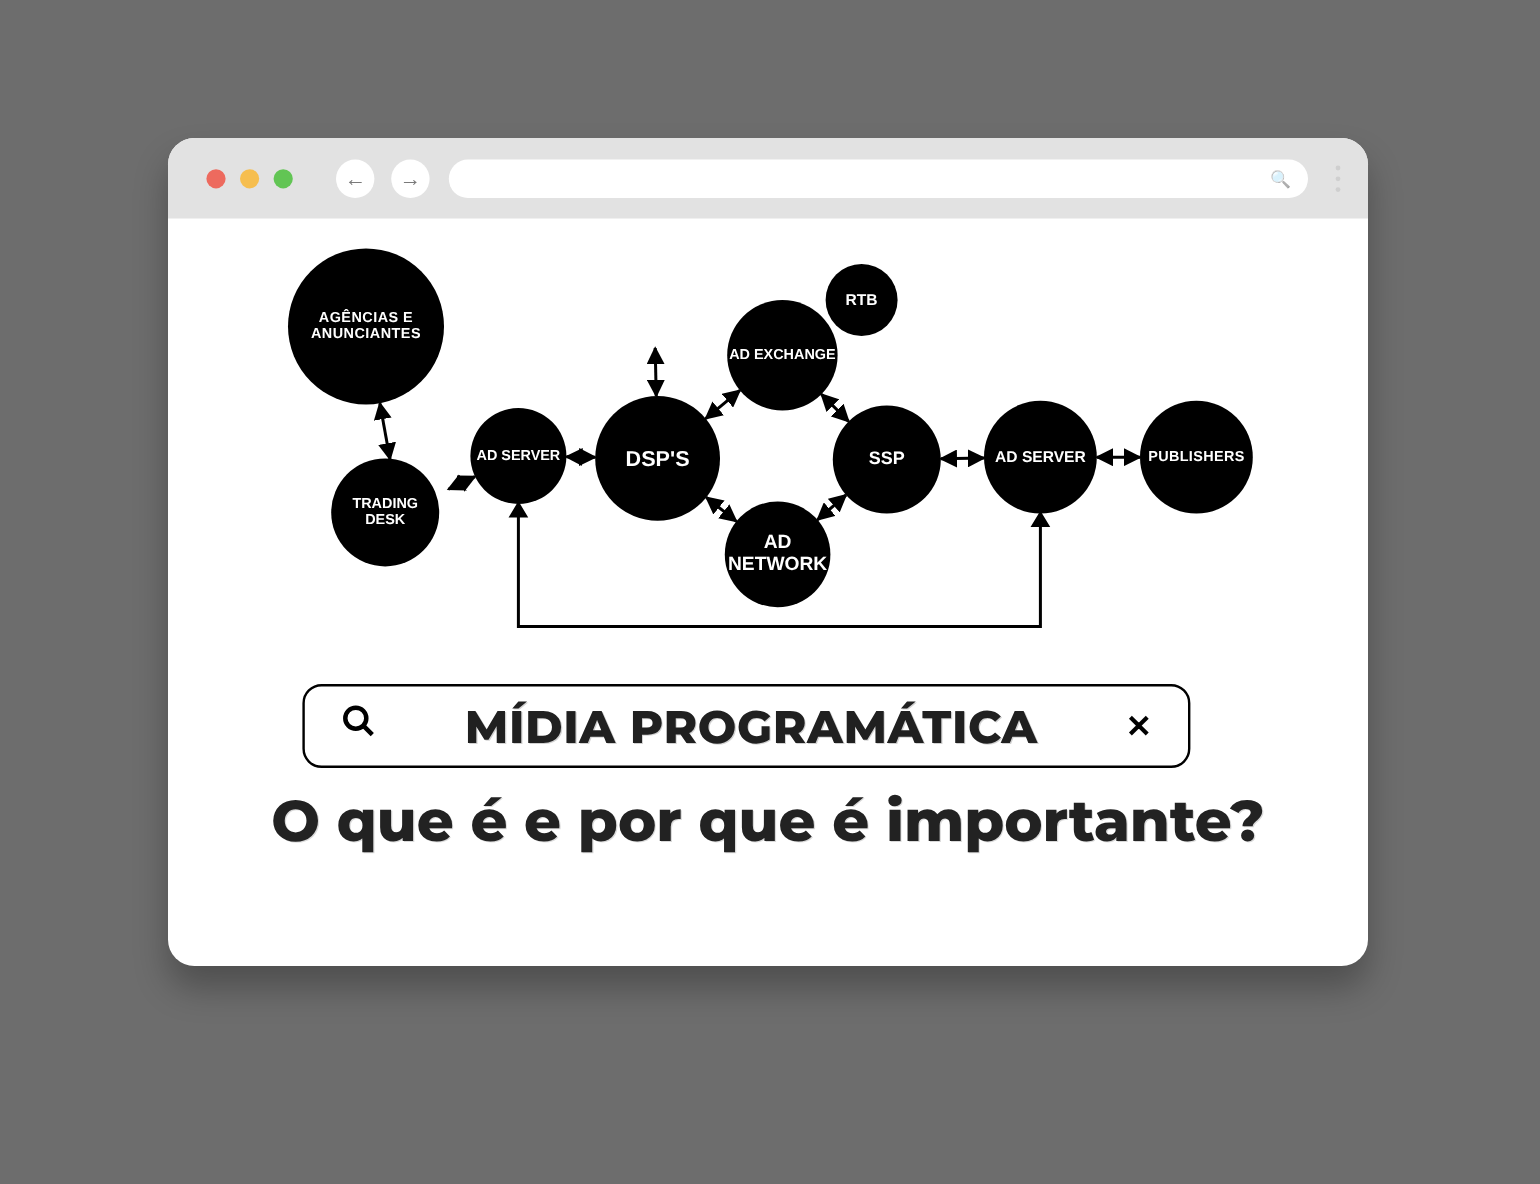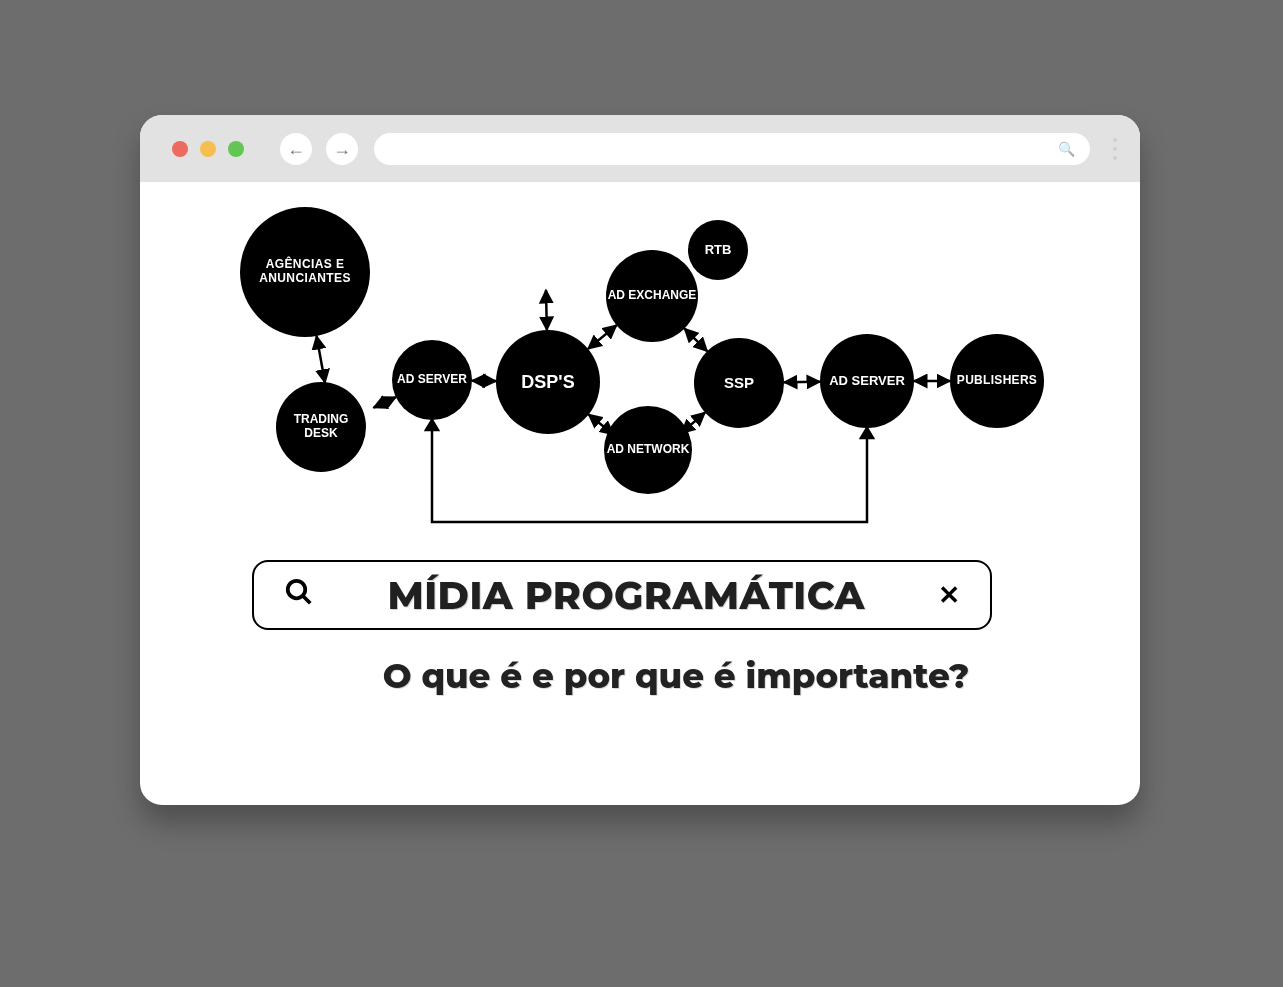--- a/index.html
+++ b/index.html
@@ -58,49 +58,48 @@
     font-weight: 700; text-align: center; line-height: 1.15;
   }
   
   .n-agencias  { width: 130px; height: 130px; left: 100px; top: 25px;  font-size: 12px; letter-spacing: .4px; }
   .n-trading   { width: 90px;  height: 90px;  left: 136px; top: 200px; font-size: 12px; }
   .n-adserver1 { width: 80px;  height: 80px;  left: 252px; top: 158px; font-size: 12px; }
   .n-dmps      { width: 90px;  height: 90px;  left: 360px; top: 18px;  font-size: 16px; }
   .n-dsps      { width: 104px; height: 104px; left: 356px; top: 148px; font-size: 18px; }
   .n-adex      { width: 92px;  height: 92px;  left: 466px; top: 68px;  font-size: 12px; }
   .n-rtb       { width: 60px;  height: 60px;  left: 548px; top: 38px;  font-size: 13px; }
-  .n-adnet     { width: 88px;  height: 88px;  left: 464px; top: 224px; font-size: 12px; text-align: center; }
+  .n-adnet     { width: 88px;  height: 88px;  left: 464px; top: 236px; font-size: 16px; text-align: center; }
   .n-ssp       { width: 90px;  height: 90px;  left: 554px; top: 156px; font-size: 15px; }
   .n-adserver2 { width: 94px;  height: 94px;  left: 680px; top: 152px; font-size: 13px; }
   .n-pubs      { width: 94px;  height: 94px;  left: 810px; top: 152px; font-size: 12px; letter-spacing: .3px; }
   svg.links { position: absolute; left: 0; top: 0; width: 1000px; height: 470px; }
 
   .searchcard {
     position: absolute;
-    left: 112px; width: 740px; top: 445px; height: 70px;
+    left: 112px; width: 740px; top: 455px; height: 70px;
     border: 2px solid #000; border-radius: 16px;
     display: flex; align-items: center; padding: 0 30px;
     gap: 24px;
     background: #fff;
   }
   .searchcard .mag { font-size: 30px; color: #000; }
   .searchcard .term {
     flex: 1; text-align: center;
     font-size: 38px; font-weight: 800; letter-spacing: .5px;
     color: #202020; text-shadow: 1px 1px 0 rgba(0,0,0,.18);
     font-family: Montserrat, "Segoe UI", Arial, sans-serif;
   }
   .searchcard .close { font-size: 26px; font-weight: 700; color: #000; cursor: pointer; }
   .subtitle {
     position: absolute; left: 0; width: 1000px; top: 540px;
     text-align: center;
-    font-size: 34px; font-weight: 800; line-height: 1.25;
+    font-size: 48px; font-weight: 800; line-height: 1.25;
     color: #222; text-shadow: 1px 1px 0 rgba(0,0,0,.15);
     font-family: Montserrat, "Segoe UI", Arial, sans-serif;
-    margin-left: 36px;
   }
 </style>
 </head>
 <body>
 
 <div class="browser">
   <div class="toolbar">
     <div class="dot red"></div>
     <div class="dot amber"></div>
     <div class="dot green"></div>

